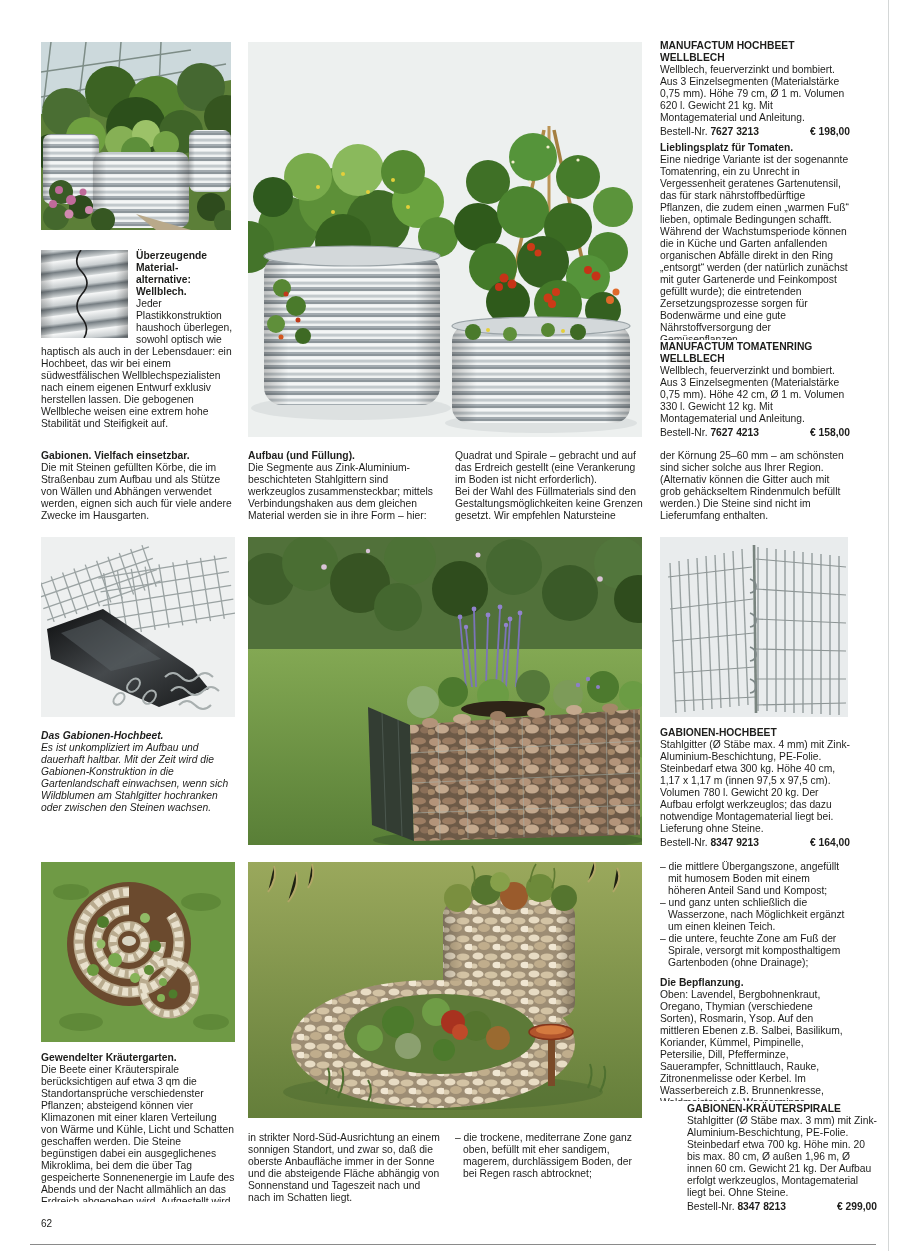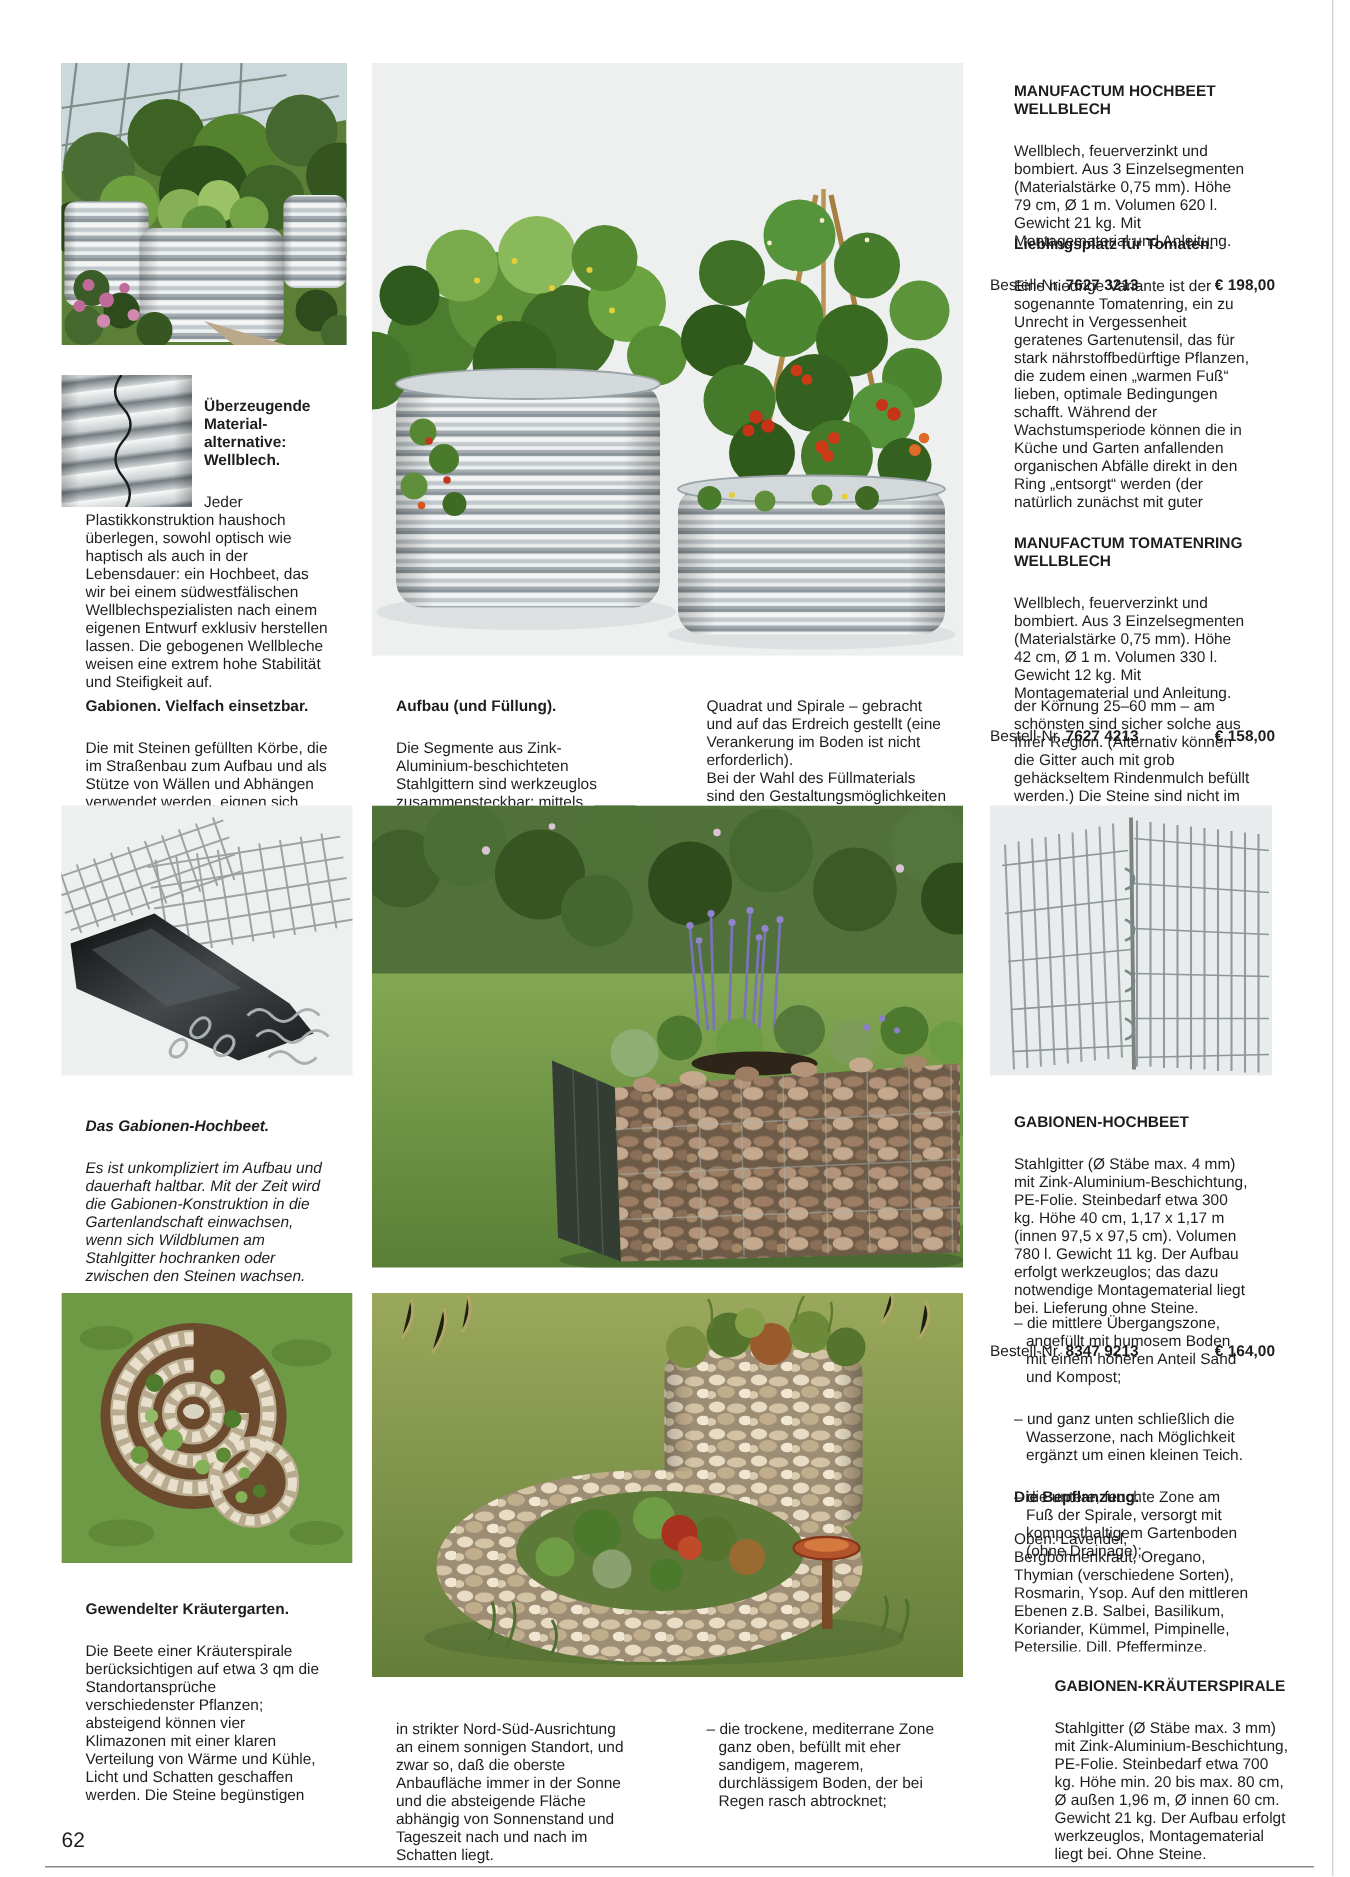--- a/index.html
+++ b/index.html
@@ -1,27 +1,27 @@
 <!DOCTYPE html>
 <html lang="de"><head>
 <meta charset="utf-8">
 <style>
   html,body{margin:0;padding:0;background:#ffffff;}
   .page{position:relative;width:900px;height:1251px;background:#fff;overflow:hidden;
         font-family:"Liberation Sans",sans-serif;color:#1d1d1b;}
   .blk{position:absolute;}
-  p,h3{margin:16px;font-size:10.3px;line-height:12px;font-weight:normal;}
+  p,h3{margin:0;font-size:10.3px;line-height:12px;font-weight:normal;}
   h3{font-weight:bold;}
   .pre{white-space:pre-line;}
   .hang{padding-left:8px;text-indent:-8px;}
   .orderline{display:flex;justify-content:space-between;font-size:10.3px;line-height:13px;margin-top:1px;}
   .bold{font-weight:bold;}
   .ph{position:absolute;display:block;background:#edf0ef;}
   .floatimg{float:left;margin:0 8px 3px 0;}
-  .pagenum{position:absolute;left:41px;top:1218px;font-size:14px;}
+  .pagenum{position:absolute;left:41px;top:1218px;font-size:10px;}
   .botrule{position:absolute;left:30px;top:1244px;width:846px;height:1px;background:#8a8a8a;}
   .edgeline{position:absolute;left:888px;top:0;width:1px;height:1251px;background:#d4d7d7;}
 </style>
 </head>
 <body>
 
 <div class="page">
 
 <svg width="0" height="0" style="position:absolute" aria-hidden="true">
   <defs>
@@ -483,21 +483,21 @@
   <g stroke="#7d8787" stroke-width="1.8" fill="none">
     <path d="M90,42 c8,3 8,12 0,14"></path>
         <path d="M90,76 c8,3 8,12 0,14"></path>
     <path d="M90,110 c8,3 8,12 0,14"></path>
         <path d="M90,142 c8,3 8,12 0,14"></path>
   </g>
 </svg>
 
 <div class="blk" style="left:660px;top:727px;width:190px;">
   <h3>GABIONEN-HOCHBEET</h3>
-  <p style="hyphens:auto">Stahlgitter (Ø Stäbe max. 4 mm) mit Zink-Aluminium-Beschichtung, PE-Folie. Steinbedarf etwa 300 kg. Höhe 40 cm, 1,17 x 1,17 m (innen 97,5 x 97,5 cm). Volumen 780 l. Gewicht 11 kg. Der Aufbau erfolgt werkzeuglos; das dazu notwendige Montagematerial liegt bei. Lieferung ohne Steine.</p>
+  <p style="hyphens:auto">Stahlgitter (Ø Stäbe max. 4 mm) mit Zink-Aluminium-Beschichtung, PE-Folie. Steinbedarf etwa 300 kg. Höhe 40 cm, 1,17 x 1,17 m (innen 97,5 x 97,5 cm). Volumen 780 l. Gewicht 20 kg. Der Aufbau erfolgt werkzeuglos; das dazu notwendige Montagematerial liegt bei. Lieferung ohne Steine.</p>
   <div class="orderline">
     <span><span>Bestell-Nr.</span> <span class="bold">8347 9213</span></span>
     <span class="bold">€ 164,00</span>
   </div>
 </div>
 
 <div class="blk" style="left:660px;top:861px;width:190px;">
   <p class="hang" style="hyphens:auto">– die mittlere Übergangszone, angefüllt mit humosem Boden mit einem höheren Anteil Sand und Kompost;</p>
   <p class="hang" style="hyphens:auto">– und ganz unten schließlich die Wasserzone, nach Möglichkeit ergänzt um einen kleinen Teich.</p>
   <p class="hang" style="hyphens:auto">– die untere, feuchte Zone am Fuß der Spirale, versorgt mit komposthaltigem Gartenboden (ohne Drainage);</p>

